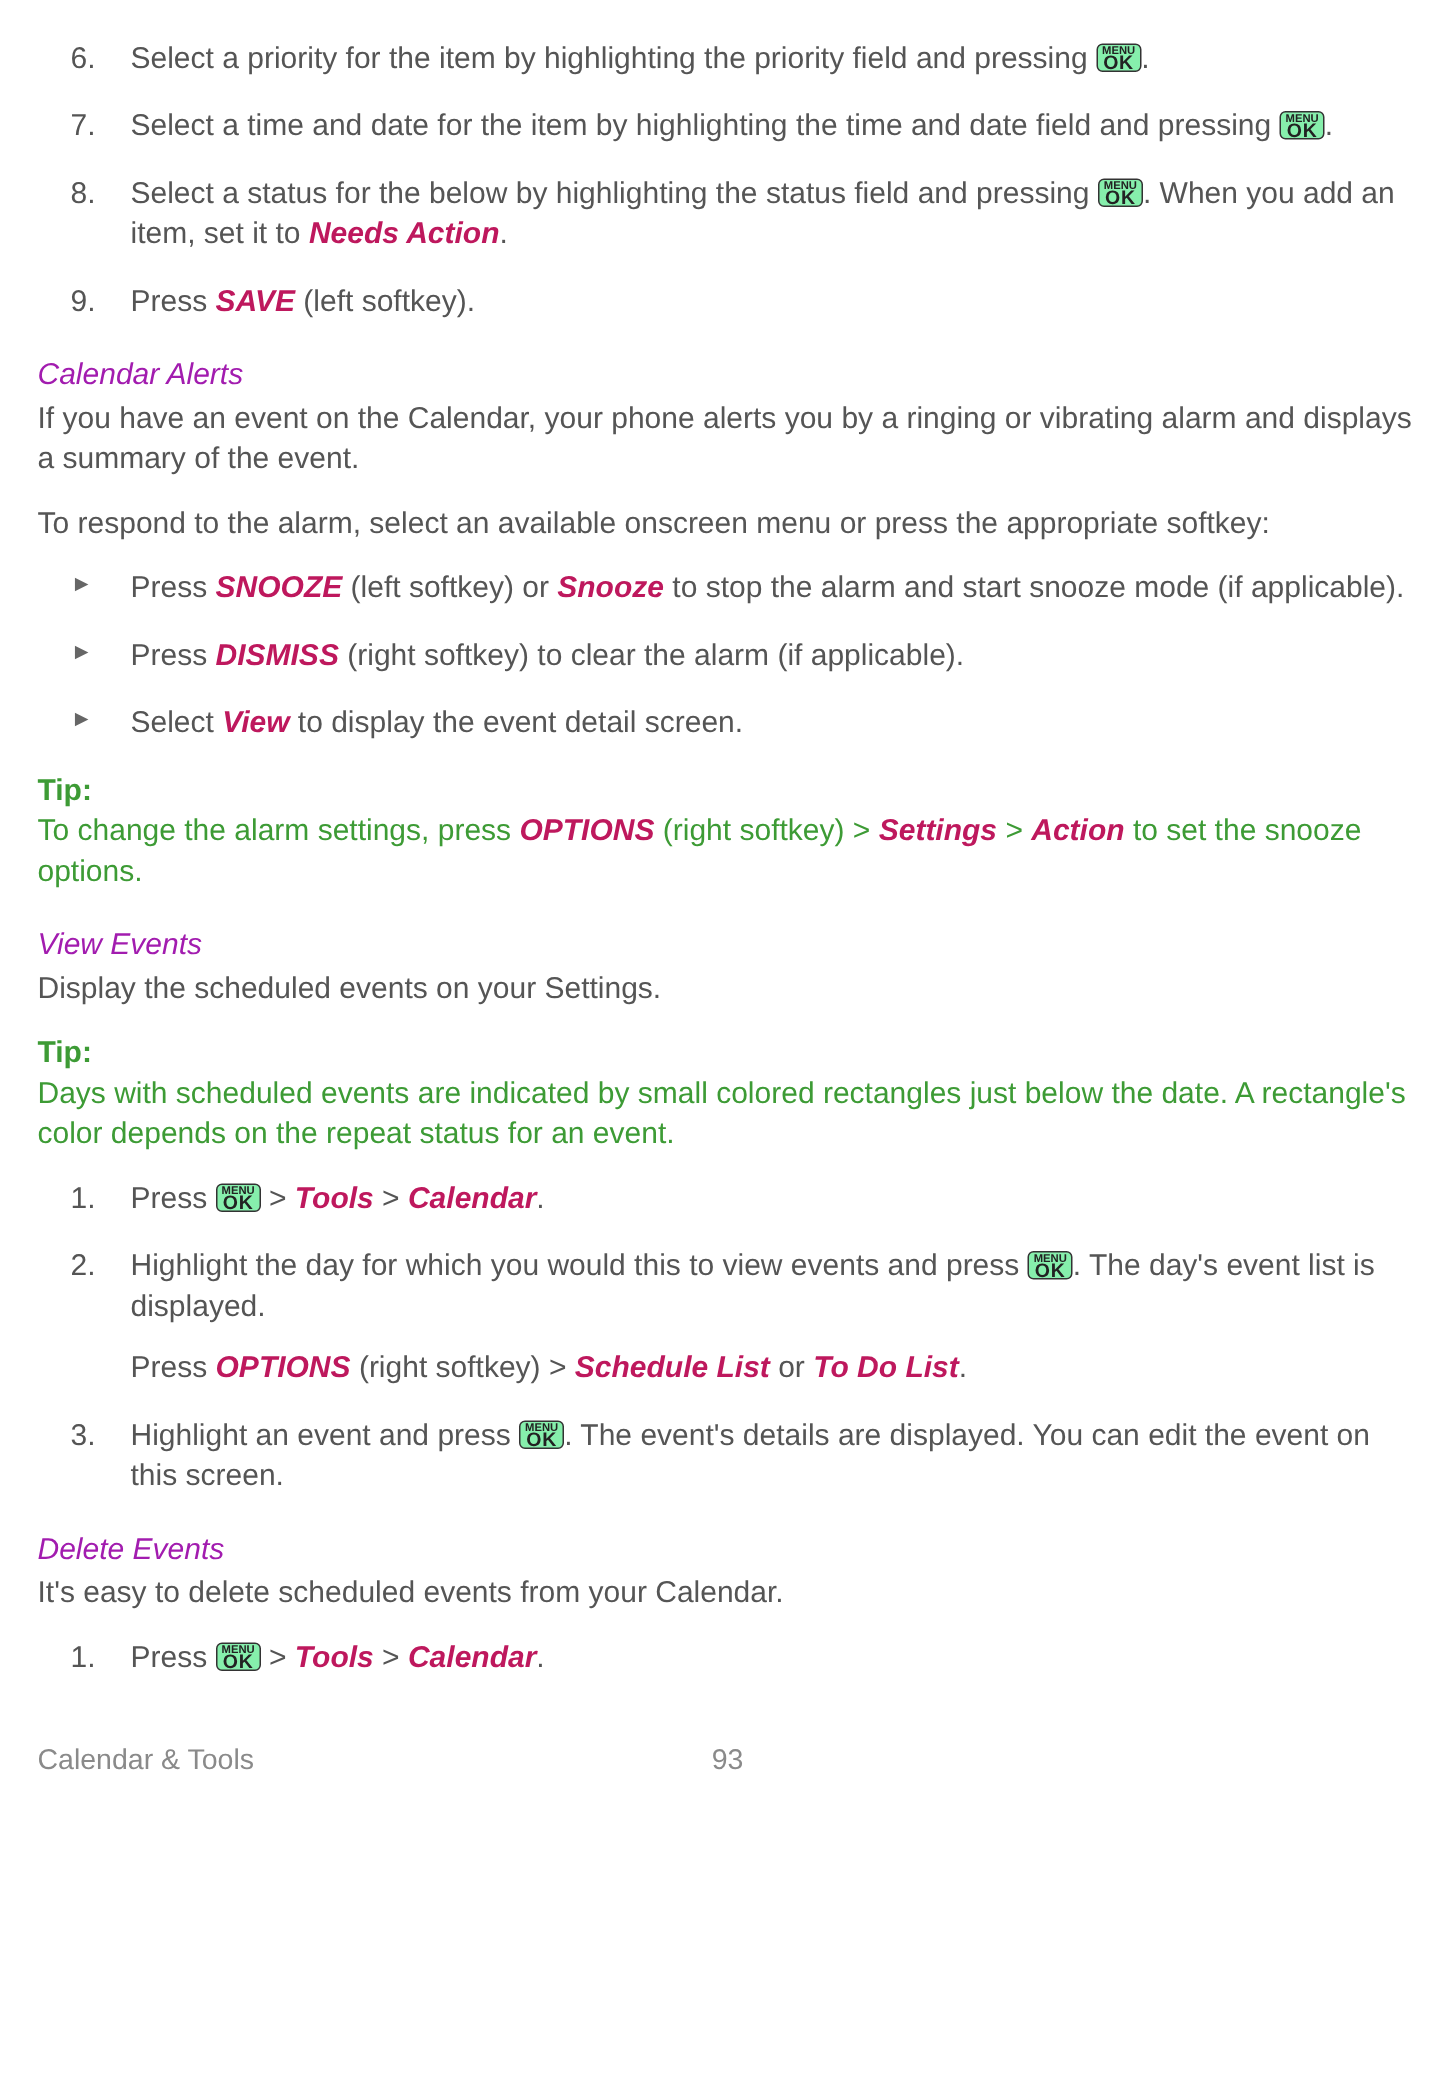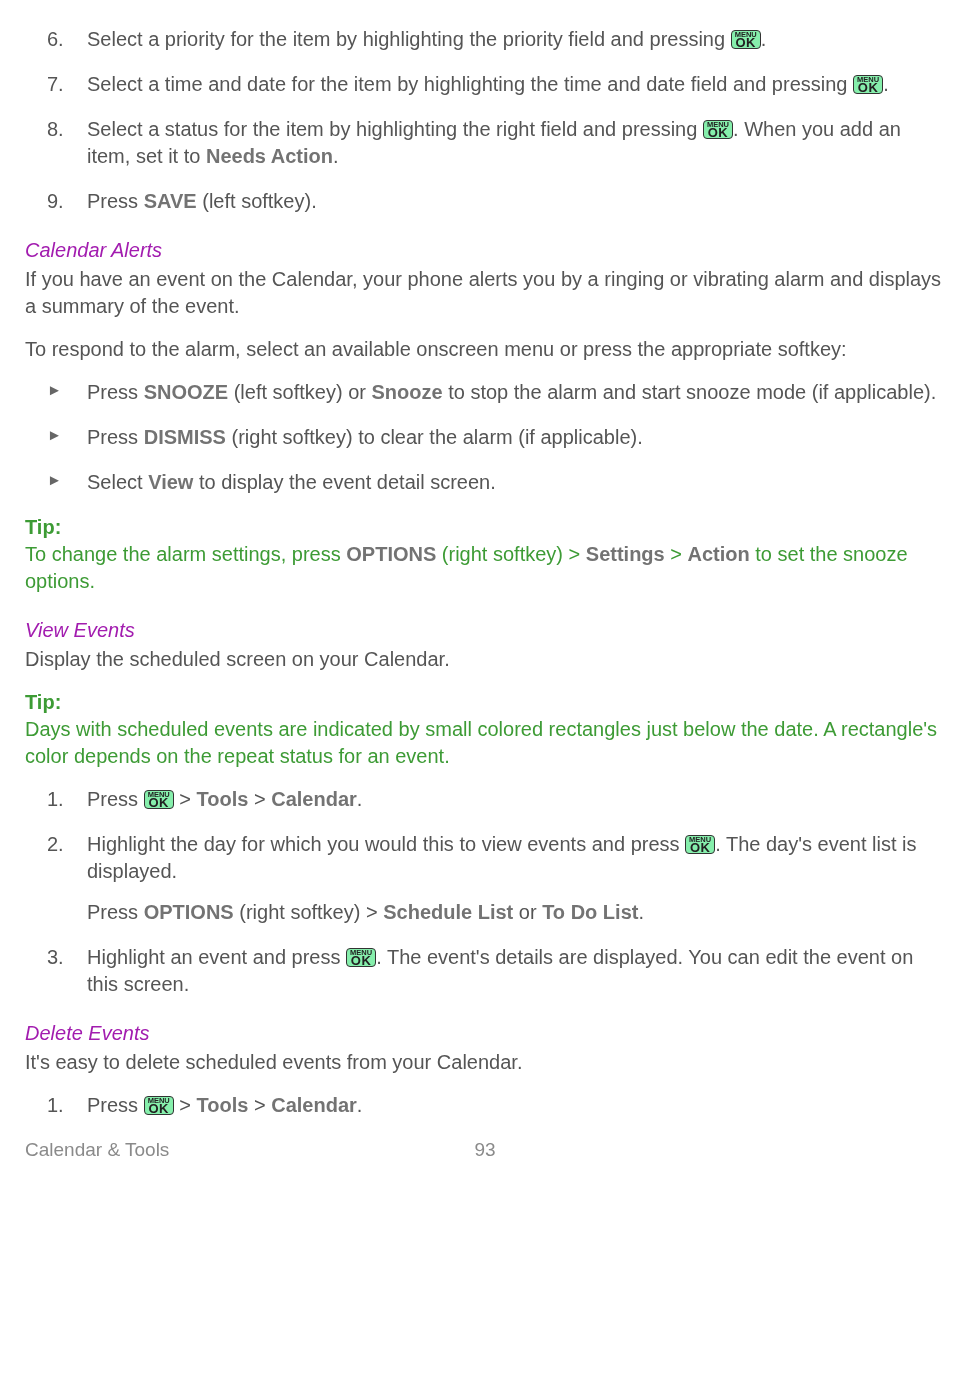--- a/index.html
+++ b/index.html
@@ -17,22 +17,23 @@
     font-style: italic;
     font-size: 20px;
     margin-top: 22px;
     margin-bottom: 2px;
     font-weight: normal;
   }
   .intro-text {
     margin: 0 0 16px 0;
   }
   strong {
-    color: #737373;
+    color: #be185d;
     font-weight: bold;
+    font-style: italic;
   }
   .tip {
     color: #3d9b35;
     margin: 0 0 16px 0;
     display: flex;
     flex-direction: column;
   }
   .tip-label {
     font-weight: bold;
     min-width: 60px;
@@ -93,21 +94,21 @@
   }
   .key-icon .l1 { display:block; letter-spacing:0px; }
   .key-icon .l2 { display:block; font-size:13px; letter-spacing:0.5px;text-align:center;}
   .sub-block {
     margin-top: 14px;
   }
   .footer {
     display: flex;
     justify-content: space-between;
     color: #8a8a8a;
-    margin-top: 18px;
+    margin-top: 42px;
     font-size: 19px;
   }
   .footer .pagenum {
     position: absolute;
     left: 50%;
     transform: translateX(-50%);
   }
   .footer-wrap { position: relative; }
 </style>
 </head>
@@ -117,21 +118,21 @@
   <li>
     <span class="num">6.</span>
     <span>Select a priority for the item by highlighting the priority field and pressing </span><span class="key-icon"><span class="l1">MENU</span><span class="l2">OK</span></span><span>.</span>
   </li>
   <li>
     <span class="num">7.</span>
     <span>Select a time and date for the item by highlighting the time and date field and pressing </span><span class="key-icon"><span class="l1">MENU</span><span class="l2">OK</span></span><span>.</span>
   </li>
   <li>
     <span class="num">8.</span>
-    <span>Select a status for the item by highlighting the right field and pressing </span><span class="key-icon"><span class="l1">MENU</span><span class="l2">OK</span></span><span>. When you add an item, set it to </span><strong>Needs Action</strong><span>.</span>
+    <span>Select a status for the below by highlighting the status field and pressing </span><span class="key-icon"><span class="l1">MENU</span><span class="l2">OK</span></span><span>. When you add an item, set it to </span><strong>Needs Action</strong><span>.</span>
   </li>
   <li>
     <span class="num">9.</span>
     <span>Press </span><strong>SAVE</strong><span> (left softkey).</span>
   </li>
 </ol>
 
 <div class="section-heading">Calendar Alerts</div>
 <p class="intro-text">If you have an event on the Calendar, your phone alerts you by a ringing or vibrating alarm and displays a summary of the event.</p>
 <p class="intro-text">To respond to the alarm, select an available onscreen menu or press the appropriate softkey:</p>
@@ -149,21 +150,21 @@
 </ul>
 
 <div class="tip">
   <span class="tip-label">Tip:</span>
   <span class="tip-body">
     <span>To change the alarm settings, press </span><strong>OPTIONS</strong><span> (right softkey) &gt; </span><strong>Settings</strong><span> &gt; </span><strong>Action</strong><span> to set the snooze options.</span>
   </span>
 </div>
 
 <div class="section-heading">View Events</div>
-<p class="intro-text">Display the scheduled screen on your Calendar.</p>
+<p class="intro-text">Display the scheduled events on your Settings.</p>
 
 <div class="tip">
   <span class="tip-label">Tip:</span>
   <span class="tip-body">Days with scheduled events are indicated by small colored rectangles just below the date. A rectangle's color depends on the repeat status for an event.</span>
 </div>
 
 <ol class="num-list">
   <li>
     <span class="num">1.</span>
     <span>Press </span><span class="key-icon"><span class="l1">MENU</span><span class="l2">OK</span></span><span> &gt; </span><strong>Tools</strong><span> &gt; </span><strong>Calendar</strong><span>.</span>

